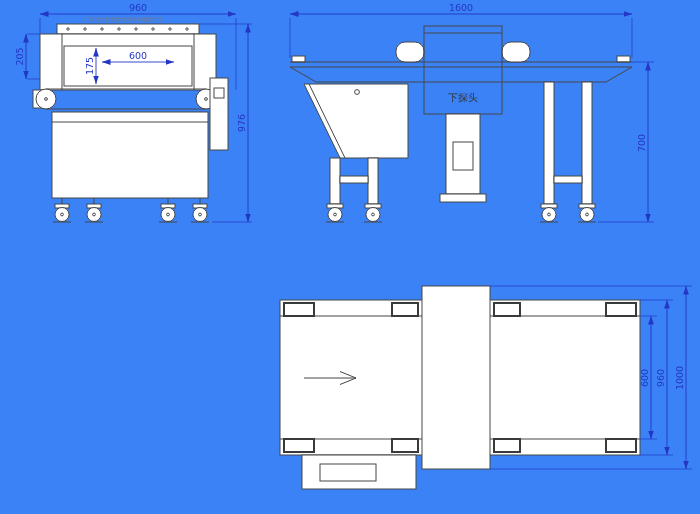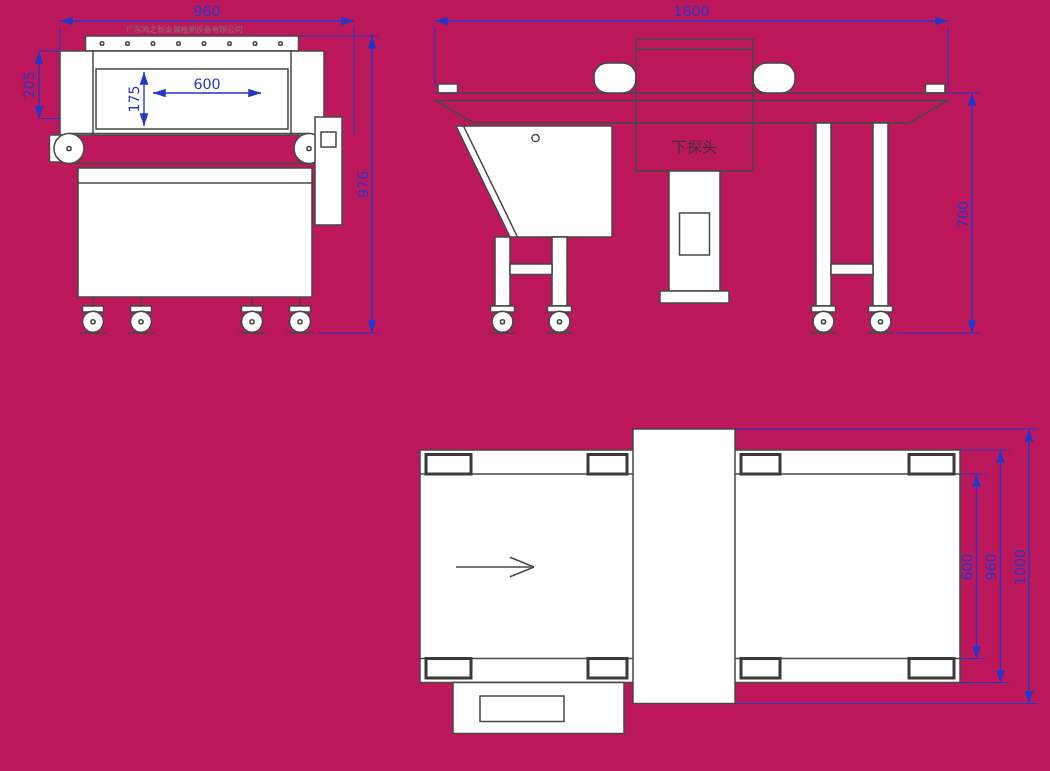--- a/index.html
+++ b/index.html
@@ -1,16 +1,16 @@
 <!DOCTYPE html>
 <html><head>
 <meta charset="utf-8">
 <style>
   html,body{margin:0;padding:0;background:#fff;}
-  .canvas{position:relative;width:700px;height:514px;background:#be185d;overflow:hidden;
+  .canvas{position:relative;width:700px;height:514px;background:#3b82f6;overflow:hidden;
           font-family:"DejaVu Sans", sans-serif;}
   svg{display:block;}
   .ln  {stroke:#474747;stroke-width:1;fill:none;}
   .lnw {stroke:#474747;stroke-width:1;fill:#ffffff;}
   .pad {stroke:#3a3a3a;stroke-width:2;fill:#ffffff;}
   .dim {stroke:#2336c4;stroke-width:0.9;fill:none;}
   .ext {stroke:#2336c4;stroke-width:0.7;fill:none;}
   .dimtxt{fill:#2336c4;font-size:9.5px;font-family:"DejaVu Sans",sans-serif;}
   .company{fill:#7a7a7a;font-size:5.2px;font-family:"DejaVu Sans",sans-serif;}
   .cjk{fill:#333333;font-size:10px;font-family:"DejaVu Sans",sans-serif;}

